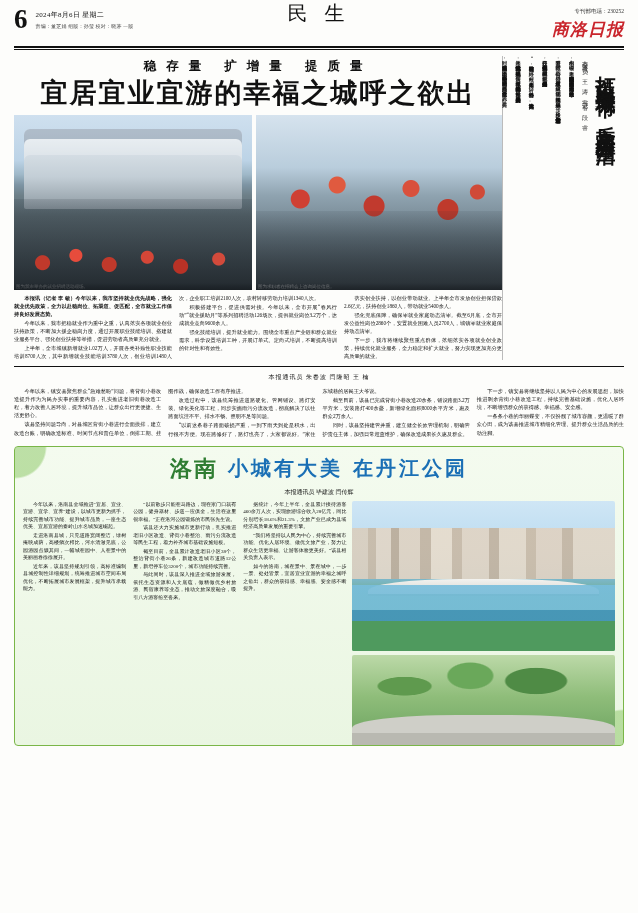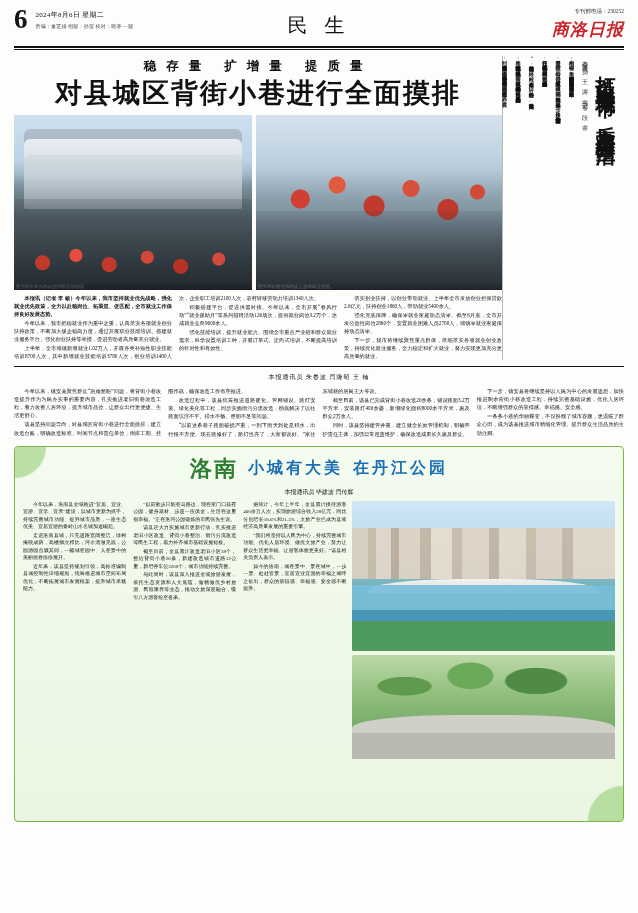--- a/index.html
+++ b/index.html
@@ -22,21 +22,21 @@
   .mh-left { display: flex; align-items: flex-start; gap: 8px; }
   .page-no {
     font-size: 27px; font-weight: bold; line-height: 1; color: #111;
     font-family: "Liberation Serif", serif;
   }
   .mh-dateblock { padding-top: 4px; }
   .mh-date { font-size: 7px; letter-spacing: .3px; }
   .mh-sub { font-size: 5px; color: #444; margin-top: 3px; letter-spacing: .2px; }
   .mh-center {
     position: absolute; left: 50%; transform: translateX(-50%);
-    top: 12px; text-align: center;
+    top: 0; text-align: center;
   }
   .mh-center .brackets {
     font-size: 20px; letter-spacing: 6px; font-weight: 500;
   }
   .mh-right { text-align: right; padding-top: 2px; }
   .mh-code { font-size: 5.5px; color: #333; margin-bottom: 3px; }
   .mh-logo {
     font-size: 17px; font-weight: bold; color: #c9252c;
     letter-spacing: 1px; font-family: "Liberation Serif", serif; font-style: italic;
   }
@@ -136,28 +136,28 @@
     text-align: center; font-size: 22px; font-weight: bold;
     letter-spacing: 3px; margin: 6px 0 3px 0;
   }
   .byline-center { text-align: center; font-size: 6px; margin-bottom: 5px; letter-spacing: 1px; }
 
   
   .banner-wrap {
     margin: 8px 4px 0 4px; position: relative;
     border: 1px solid #7ab648; border-radius: 4px; overflow: hidden;
     background: linear-gradient(180deg,#f4fbef,#eaf6e2);
-    height: 376px;
+    height: 300px;
   }
   .banner-head {
     display: flex; align-items: center; justify-content: center; gap: 10px;
     padding: 7px 0 4px 0;
   }
   .bn-city { font-size: 22px; font-weight: bold; color: #2f7d32; letter-spacing: 2px; }
-  .bn-main { font-size: 16px; font-weight: bold; color: #1a6fb5; letter-spacing: 3px; }
+  .bn-main { font-size: 20px; font-weight: bold; color: #1a6fb5; letter-spacing: 3px; }
   .banner-byline { text-align: center; font-size: 6px; margin-bottom: 4px; }
   .banner-body { display: flex; gap: 6px; padding: 0 8px 6px 8px; }
   .bb-left { width: 330px; column-count: 3; column-gap: 7px; font-size: 5px; line-height: 1.5; text-align: justify; }
   .bb-left p { text-indent: 2em; margin-bottom: 1px; }
   .bb-right { width: 268px; display: flex; flex-direction: column; gap: 4px; }
   .bphoto { position: relative; overflow: hidden; border-radius: 2px; }
   .bphoto .cap {
     position: absolute; right: 2px; bottom: 1px; color: #fff; font-size: 4.2px;
     text-shadow: 0 0 2px rgba(0,0,0,.8);
   }
@@ -232,21 +232,21 @@
       <div class="mh-code">专刊部电话：230252</div>
       <div class="mh-logo">商洛日报</div>
     </div>
   </div>
   <div class="rule-thick"></div>
   <div class="rule-thin"></div>
 
   <div class="top-wrap">
     <div class="top-main">
       <div class="kicker">稳存量   扩增量   提质量</div>
-      <div class="headline-1">对县城区背街小巷进行全面摸排</div>
+      <div class="headline-1">宜居宜业宜游的幸福之城呼之欲出</div>
 
       <div class="photo-row">
         <div class="photo p1 ph-bus">
           <div class="photo-caption-in">图为我市举办的就业招聘活动现场。</div>
         </div>
         <div class="photo p2 ph-crowd">
           <div class="photo-caption-in">图为求职者在招聘会上咨询岗位信息。</div>
         </div>
       </div>
 

